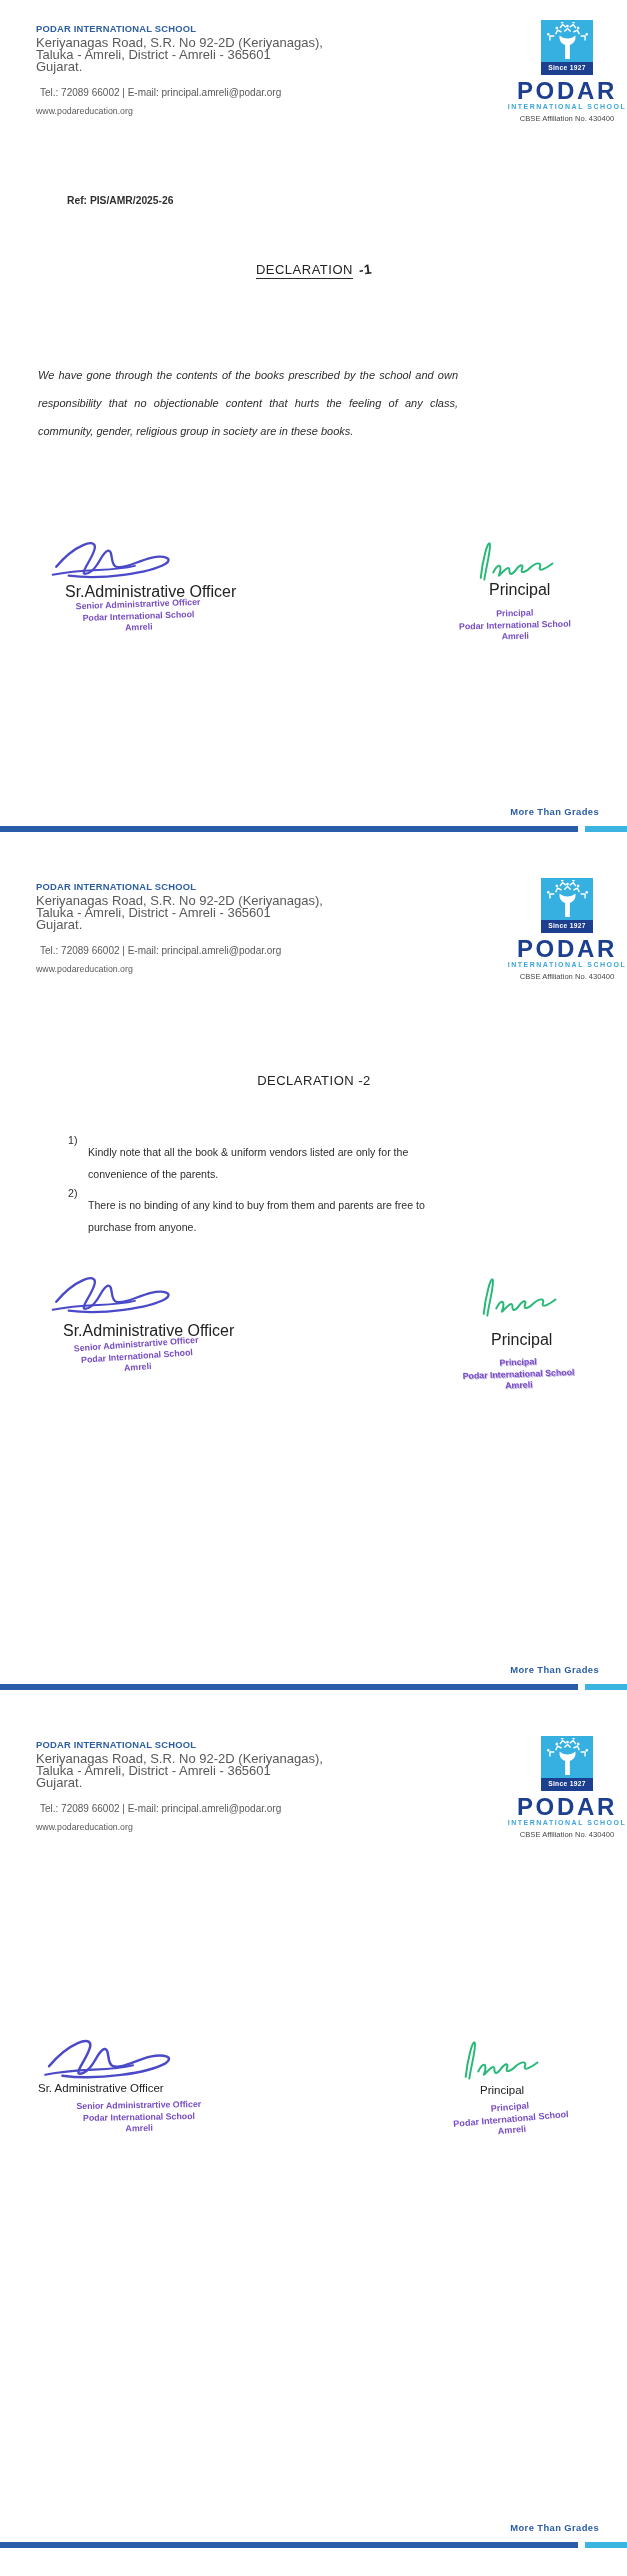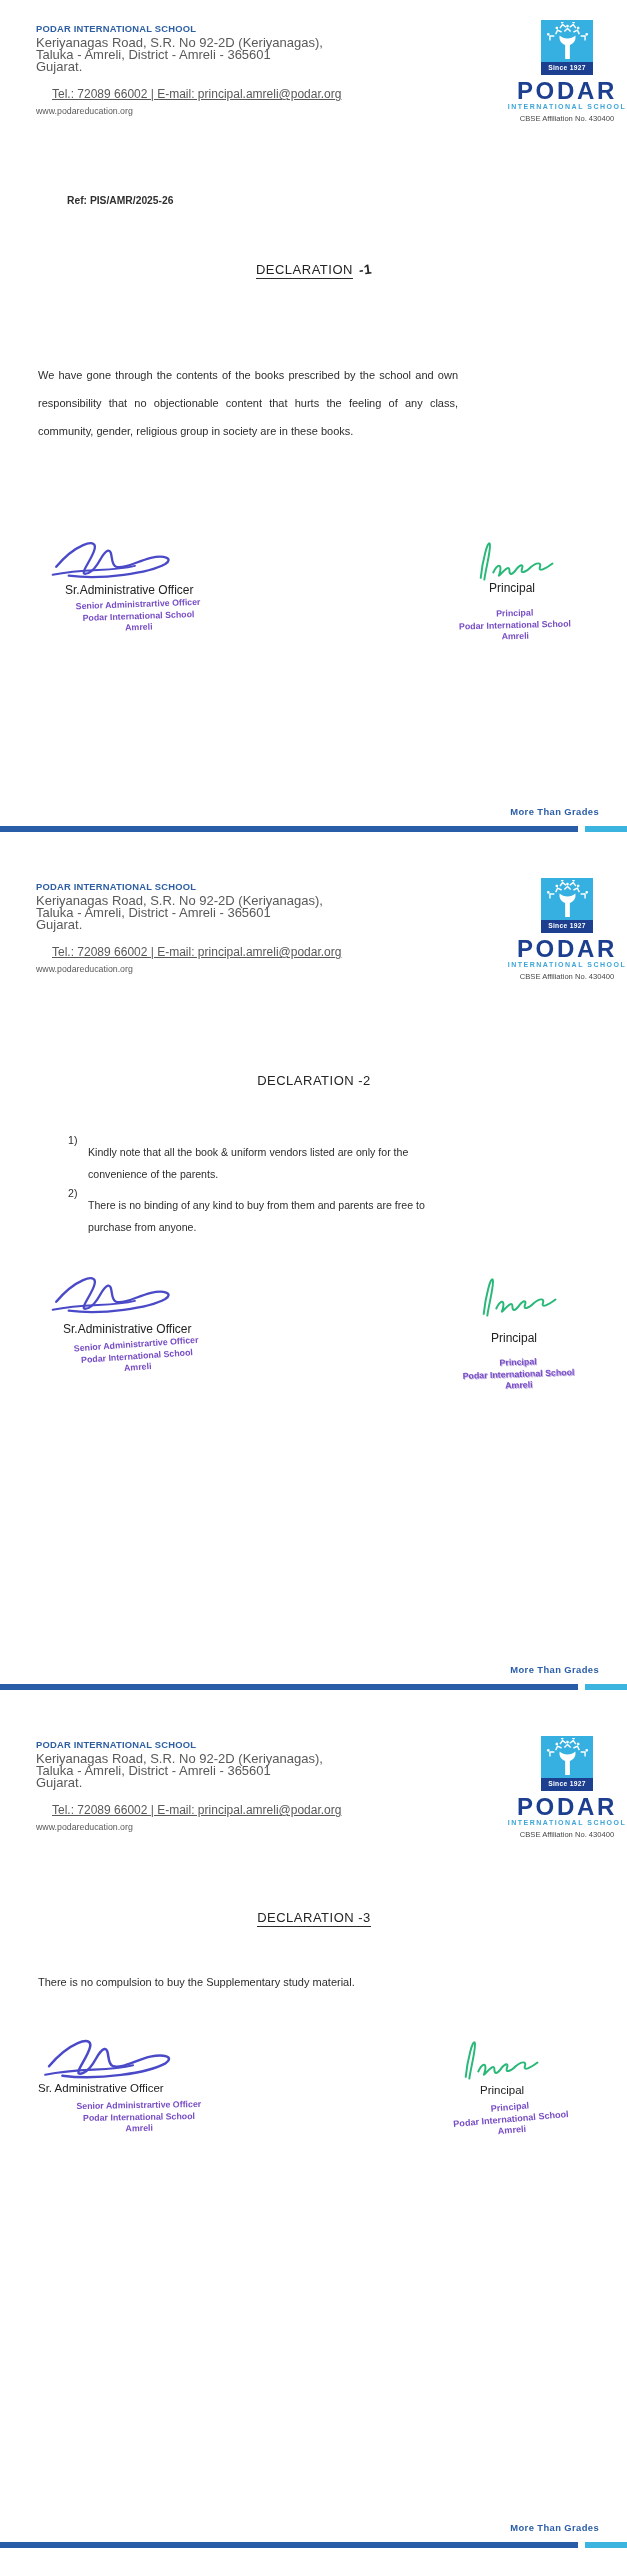--- a/index.html
+++ b/index.html
@@ -9,21 +9,21 @@
     font-family:"Liberation Sans", sans-serif;
     color:#2e2e2e;
     -webkit-font-smoothing:antialiased;
   }
   .page { position:relative; width:628px; height:858px; background:#ffffff; overflow:hidden; }
   .page:last-child { height:860px; }
 
   
   .sch-name { position:absolute; left:36px; top:23px; font-size:9.4px; font-weight:bold; color:#2e5fa3; letter-spacing:0.2px; }
   .addr { position:absolute; left:36px; top:37px; font-size:13px; color:#595959; line-height:12px; }
-  .contact { position:absolute; left:52px; top:87px; font-size:12px; color:#595959;text-decoration:underline; }
+  .contact { position:absolute; left:40px; top:87px; font-size:10px; color:#595959; }
   .site { position:absolute; left:36px; top:106px; font-size:8.8px; color:#595959; }
 
   
   .logo { position:absolute; left:504px; top:20px; width:126px; text-align:center; }
   .logo-sq { width:52px; margin:0 auto; }
   .logo-cyan { width:52px; height:42px; background:#35b0e0; display:flex; align-items:center; justify-content:center; }
   .logo-band { width:52px; height:12.6px; background:#1d3f8f; color:#fff; font-size:6.7px; font-weight:bold; line-height:12.6px; letter-spacing:0.3px; }
   .logo-word { margin-top:4.5px; font-size:24px; font-weight:bold; letter-spacing:2.7px; color:#1d3f8f; line-height:23px; }
   .logo-sub { margin-top:0.9px; font-size:7px; letter-spacing:1.5px; color:#3ea5d8; font-weight:bold; }
   .logo-aff { margin-top:3.6px; font-size:7.6px; color:#474747; }
@@ -33,21 +33,21 @@
   .title-wrap { position:absolute; left:0; width:628px; text-align:center; font-size:13px; color:#242424; letter-spacing:0.5px; }
   .title-underline { border-bottom:1.4px solid #2c2c2c; padding-bottom:1px;margin-top:24px; }
   .title-suffix { display:inline-block; margin-left:6.3px; font-weight:bold; transform:rotate(-7deg); font-size:13.4px; }
   .para { position:absolute; left:38px; width:420px; font-size:11px; line-height:28px; text-align:justify; color:#2d2d2d; }
   .li-row { position:absolute; font-size:10.6px; line-height:21.5px; color:#2d2d2d; }
   .li-num { position:absolute; left:0; top:0; }
   .li-text { display:block; margin-left:20px; width:359px;margin-top:12px; }
 
   
   .sig-ink { position:absolute; }
-  .sig-title { position:absolute; font-size:12px; color:#222; }
+  .sig-title { position:absolute; font-size:16px; color:#222; }
   .stamp { position:absolute; text-align:center; font-size:8.8px; font-weight:bold; color:#6d3fc0; line-height:11.7px; opacity:.92; }
 
   
   .tagline { position:absolute; right:29px; top:806px; font-size:9.4px; font-weight:bold; color:#2a5da8; letter-spacing:0.4px;padding-left:9px; }
   .bar-dark { position:absolute; left:0; top:826px; width:578px; height:6.3px; background:#2a5da8; }
   .bar-light { position:absolute; left:585px; top:826px; width:43px; height:6.3px; background:#3bb5e0; }
 </style>
 </head>
 <body>
 
@@ -87,21 +87,21 @@
     <div class="logo-sub">INTERNATIONAL SCHOOL</div>
     <div class="logo-aff">CBSE Affiliation No. 430400</div>
   </div>
 
   <div class="ref">Ref: PIS/AMR/2025-26</div>
 
   <div class="title-wrap" style="top:262px;">
     <span class="title-underline">DECLARATION</span><span class="title-suffix">-1</span>
   </div>
 
-  <div class="para" style="top:361px;">We have gone through the contents of the books prescribed by the school and own responsibility that no objectionable content that hurts the feeling of any class, community, gender, religious group in society are in these books.</div>
+  <div class="para" style="top:361px;font-style:italic;">We have gone through the contents of the books prescribed by the school and own responsibility that no objectionable content that hurts the feeling of any class, community, gender, religious group in society are in these books.</div>
 
   <svg class="sig-ink" style="left:47px; top:531px;" width="157" height="59" viewBox="0 0 175 66">
     <path d="M10,40 C30,16 56,6 53,20 C50,33 32,52 46,47 C58,42 60,24 68,22 C74,21 70,38 77,40 C86,43 100,34 116,30 C130,27 142,30 132,37 C114,47 62,55 24,50" stroke="#4a49c8" stroke-width="2.6" fill="none" stroke-linecap="round"></path>
     <path d="M6,49 C44,41 70,46 98,39" stroke="#4a49c8" stroke-width="2.2" fill="none" stroke-linecap="round"></path>
   </svg>
   <div class="sig-title" style="left:65px; top:583px;">Sr.Administrative Officer</div>
   <div class="stamp" style="left:49px; top:599px; width:179px; transform:rotate(-2deg);">
     <div>Senior Administrartive Officer</div>
     <div>Podar International School</div>
     <div>Amreli</div>
@@ -228,25 +228,21 @@
           <use href="#pp3" transform="translate(37,4) rotate(8)"></use>
         </svg>
       </div>
       <div class="logo-band">Since 1927</div>
     </div>
     <div class="logo-word">PODAR</div>
     <div class="logo-sub">INTERNATIONAL SCHOOL</div>
     <div class="logo-aff">CBSE Affiliation No. 430400</div>
   </div>
 
-  <div class="title-wrap" style="top:194px;">
-    <span class="title-underline">DECLARATION -3</span>
-  </div>
-
-  <div class="para" style="top:258px; width:448px; line-height:16px;">There is no compulsion to buy the Supplementary study material.</div>
+
 
   <svg class="sig-ink" style="left:38px; top:312px;" width="170" height="63" viewBox="0 0 175 66">
     <path d="M10,40 C30,16 56,6 53,20 C50,33 32,52 46,47 C58,42 60,24 68,22 C74,21 70,38 77,40 C86,43 100,34 116,30 C130,27 142,30 132,37 C114,47 62,55 24,50" stroke="#4a49c8" stroke-width="2.6" fill="none" stroke-linecap="round"></path>
     <path d="M6,49 C44,41 70,46 98,39" stroke="#4a49c8" stroke-width="2.2" fill="none" stroke-linecap="round"></path>
   </svg>
   <div class="sig-title" style="left:38px; top:366px; font-size:11.5px;">Sr. Administrative Officer</div>
   <div class="stamp" style="left:45px; top:384px; width:188px; transform:rotate(-1deg);">
     <div>Senior Administrartive Officer</div>
     <div>Podar International School</div>
     <div>Amreli</div>

